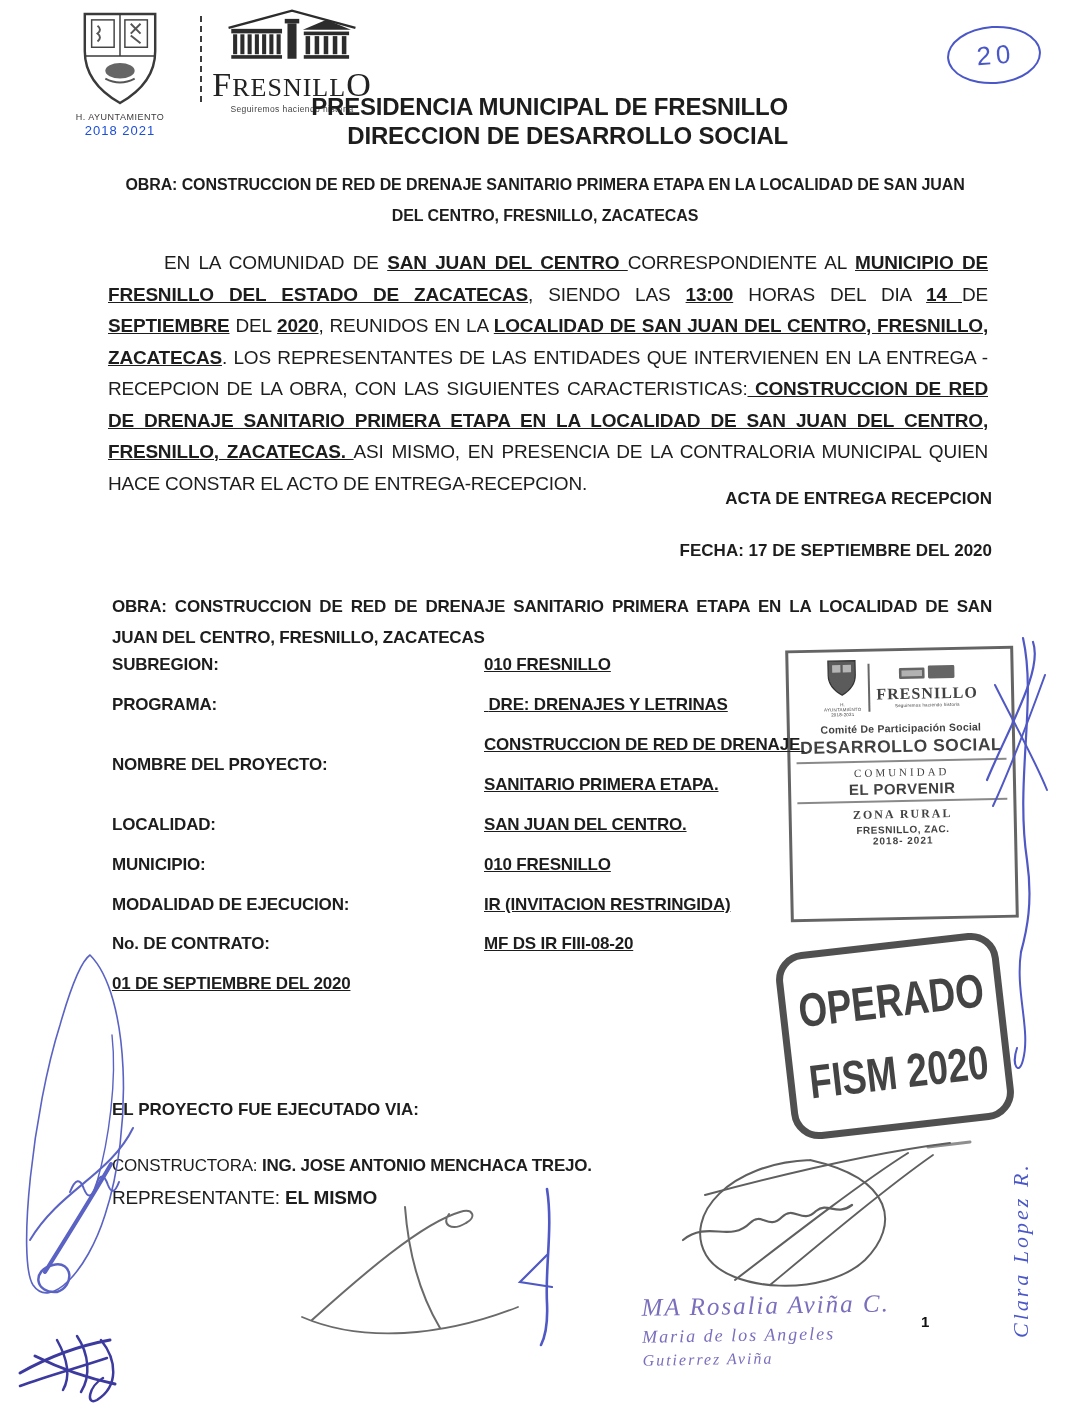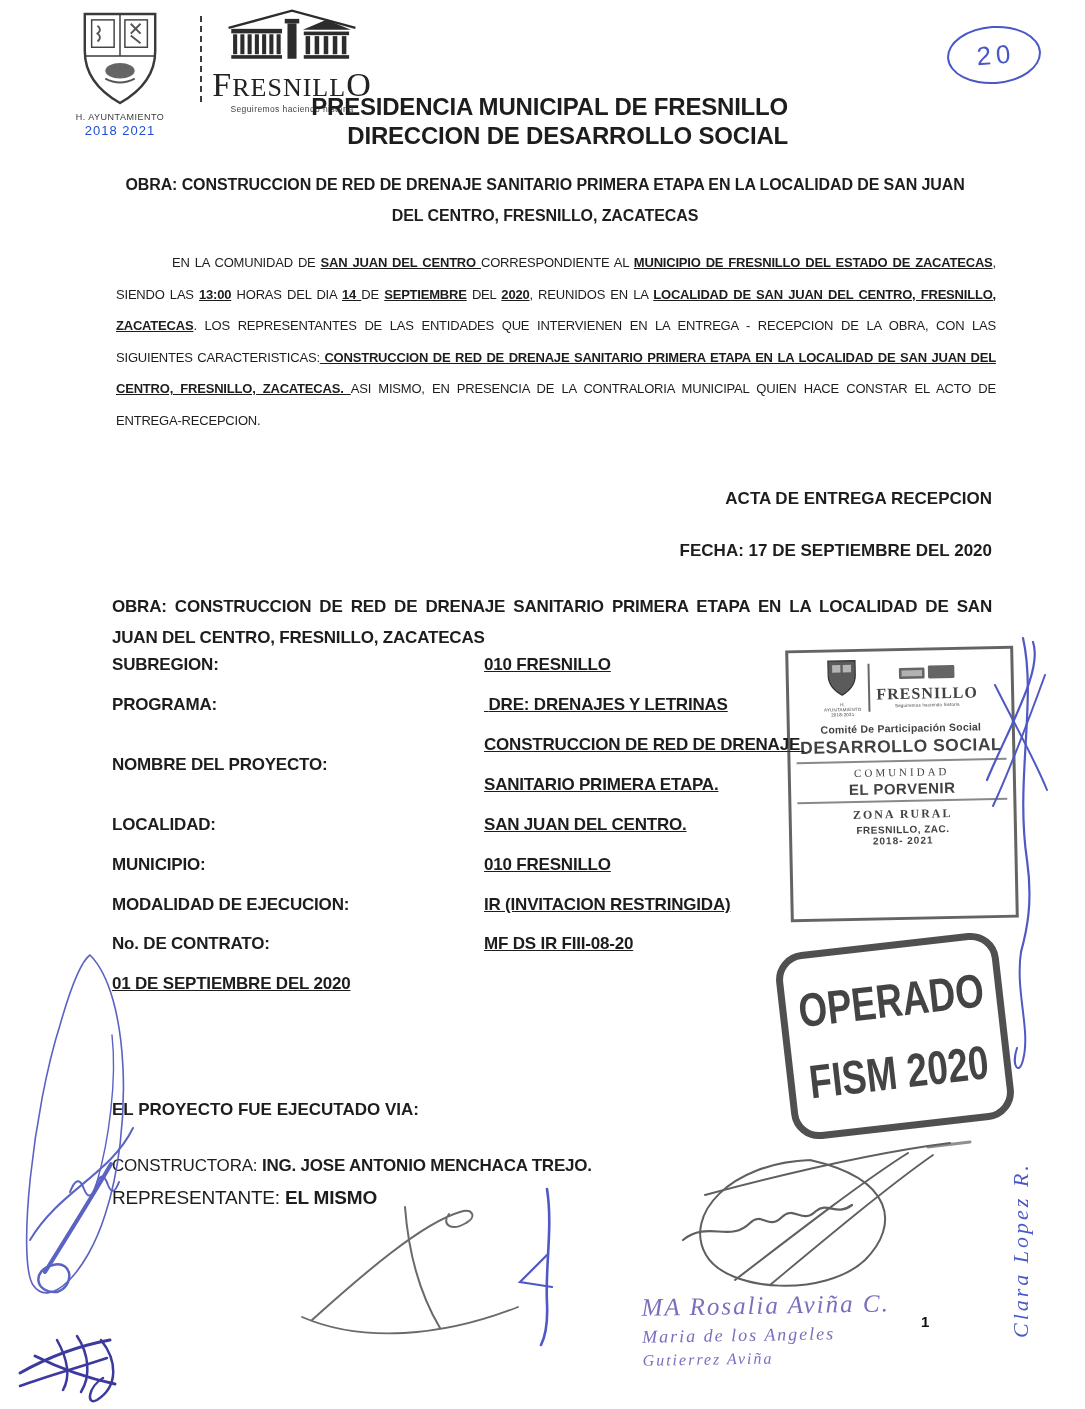--- a/index.html
+++ b/index.html
@@ -18,21 +18,21 @@
   .logo-name{font-family:"Liberation Serif",serif;color:#222;line-height:30px;letter-spacing:1px;}
   .logo-name .cap{font-size:34px;}
   .logo-name .mid{font-size:26px;}
   .logo-tagline{font-size:8.5px;color:#444;letter-spacing:.4px;margin-top:-2px;}
   .header-titles{left:308px;top:92px;width:480px;text-align:right;font-weight:bold;font-size:24px;line-height:29px;letter-spacing:-0.2px;}
   .page-circle{left:947px;top:26px;width:94px;height:58px;border:2.5px solid #4a57c9;border-radius:50%;
     transform:rotate(-4deg);color:#4a57c9;font-size:26px;letter-spacing:5px;
     display:flex;align-items:center;justify-content:center;padding-left:4px;box-sizing:border-box;}
   
   .obra-heading{left:118px;top:169px;width:854px;text-align:center;font-weight:bold;font-size:16px;line-height:31px;letter-spacing:-0.1px;}
-  .intro{left:116px;top:247px;width:880px;font-size:13px;line-height:31.5px;text-align:justify;text-indent:56px;letter-spacing:-0.2px;}
+  .intro{left:108px;top:247px;width:880px;font-size:19px;line-height:31.5px;text-align:justify;text-indent:56px;letter-spacing:-0.2px;}
   .b-u{font-weight:bold;text-decoration:underline;}
   .acta-title{left:112px;top:489px;width:880px;text-align:right;font-weight:bold;font-size:17px;}
   .fecha-line{left:112px;top:541px;width:880px;text-align:right;font-weight:bold;font-size:17px;}
   .obra-line{left:112px;top:591px;width:880px;font-weight:bold;font-size:17px;line-height:31px;text-align:justify;letter-spacing:-0.2px;}
   .fields{left:112px;top:645px;width:800px;}
   .contract-fields{left:112px;top:924px;width:800px;}
   .field-row{display:flex;align-items:center;font-size:17px;font-weight:bold;letter-spacing:-0.2px;}
   .field-label{width:372px;flex-shrink:0;}
   .field-value{text-decoration:underline;max-width:360px;line-height:40px;white-space:pre-wrap;}
   .execution-heading{left:112px;top:1100px;font-weight:bold;font-size:17px;}

